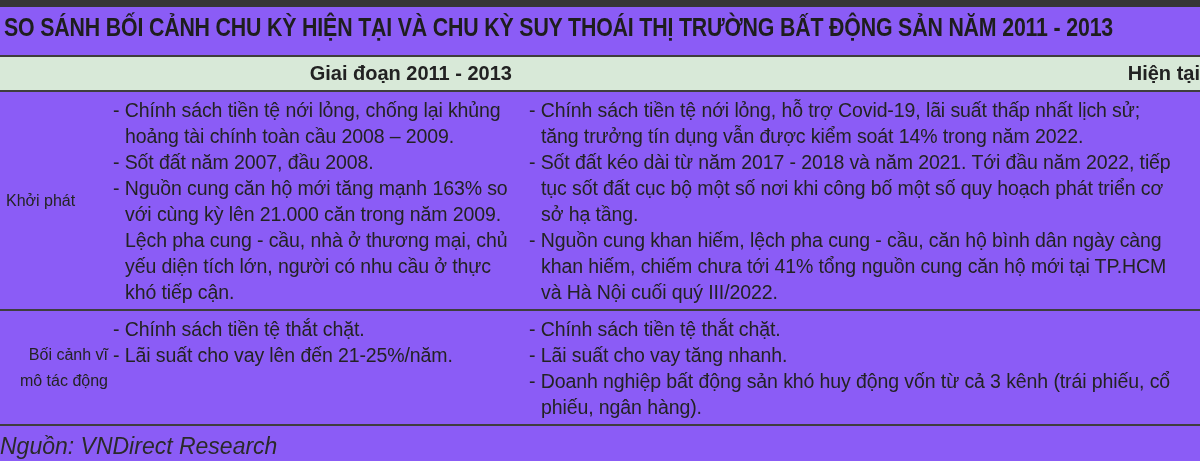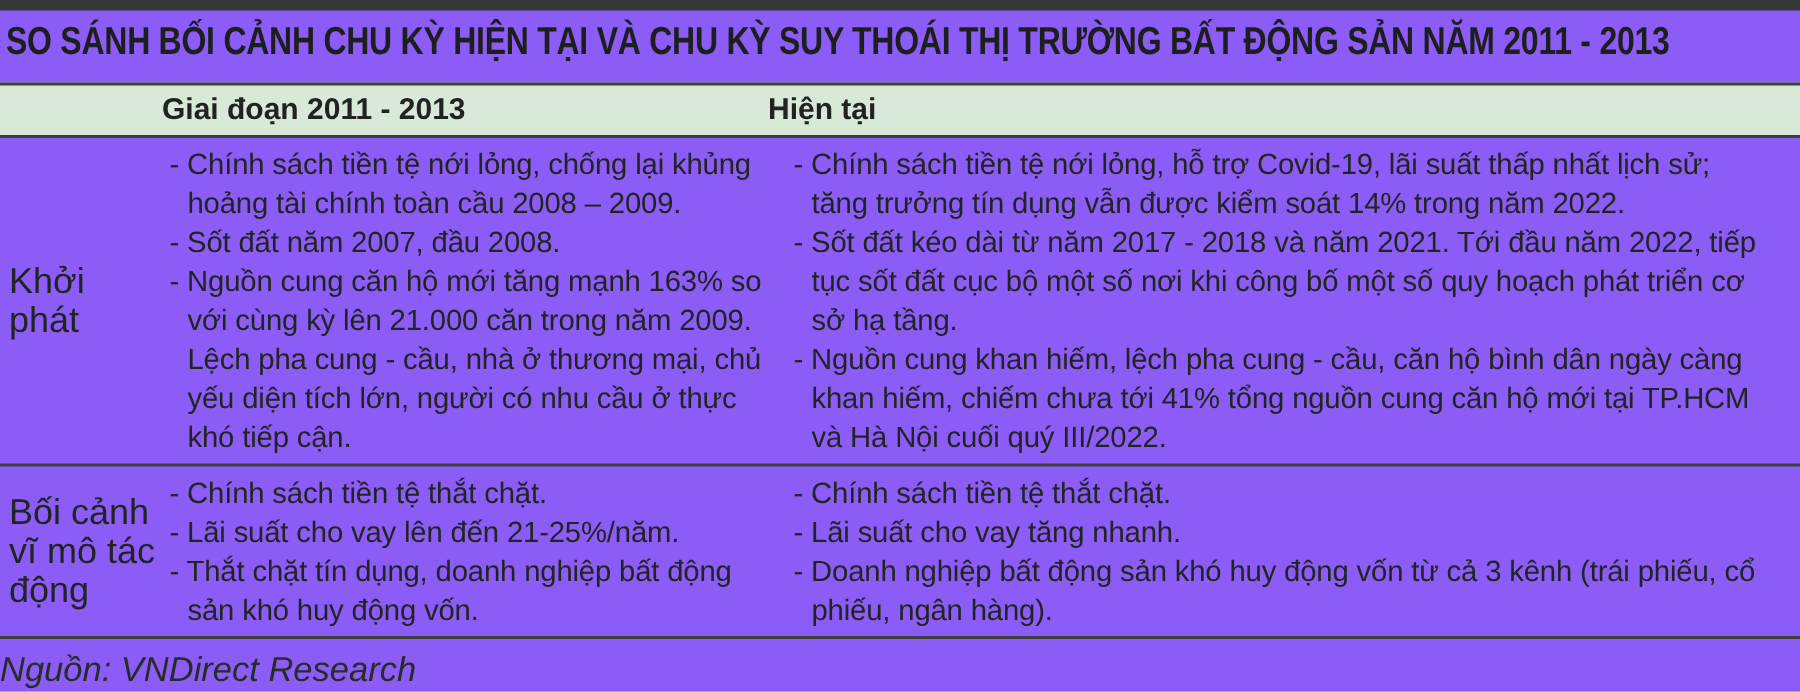--- a/index.html
+++ b/index.html
@@ -62,28 +62,29 @@
     box-sizing: border-box;
     padding-left: 5px;
   }
   .col2 {
     flex: 1;
     box-sizing: border-box;
     padding-left: 17px;
     padding-right: 25px;
   }
   .thead .col1, .thead .col2 {
-    text-align: left;
+    text-align: right;
     padding: 0;
   }
   .row-label {
     display: flex;
     align-items: center;
-    font-size: 24px;
+    font-size: 16px;
     line-height: 26px;
+    text-align: right;
   }
   .cell {
     font-size: 19.5px;
     line-height: 26px;
     letter-spacing: -0.1px;
   }
   .bullet {
     padding-left: 12px;
     text-indent: -12px;
   }
@@ -124,21 +125,20 @@
           <div class="bullet">- Sốt đất kéo dài từ năm 2017 - 2018 và năm 2021. Tới đầu năm 2022, tiếp tục sốt đất cục bộ một số nơi khi công bố một số quy hoạch phát triển cơ sở hạ tầng.</div>
           <div class="bullet">- Nguồn cung khan hiếm, lệch pha cung - cầu, căn hộ bình dân ngày càng khan hiếm, chiếm chưa tới 41% tổng nguồn cung căn hộ mới tại TP.HCM và Hà Nội cuối quý III/2022.</div>
         </div>
     </div>
 
     <div class="trow">
       <div class="label-col row-label">Bối cảnh vĩ mô tác động</div>
       <div class="col1 cell">
           <div class="bullet">- Chính sách tiền tệ thắt chặt.</div>
           <div class="bullet">- Lãi suất cho vay lên đến 21-25%/năm.</div>
-          <div class="bullet">- Thắt chặt tín dụng, doanh nghiệp bất động sản khó huy động vốn.</div>
         </div>
       <div class="col2 cell">
           <div class="bullet">- Chính sách tiền tệ thắt chặt.</div>
           <div class="bullet">- Lãi suất cho vay tăng nhanh.</div>
           <div class="bullet">- Doanh nghiệp bất động sản khó huy động vốn từ cả 3 kênh (trái phiếu, cổ phiếu, ngân hàng).</div>
         </div>
     </div>
 
   </div>
 

